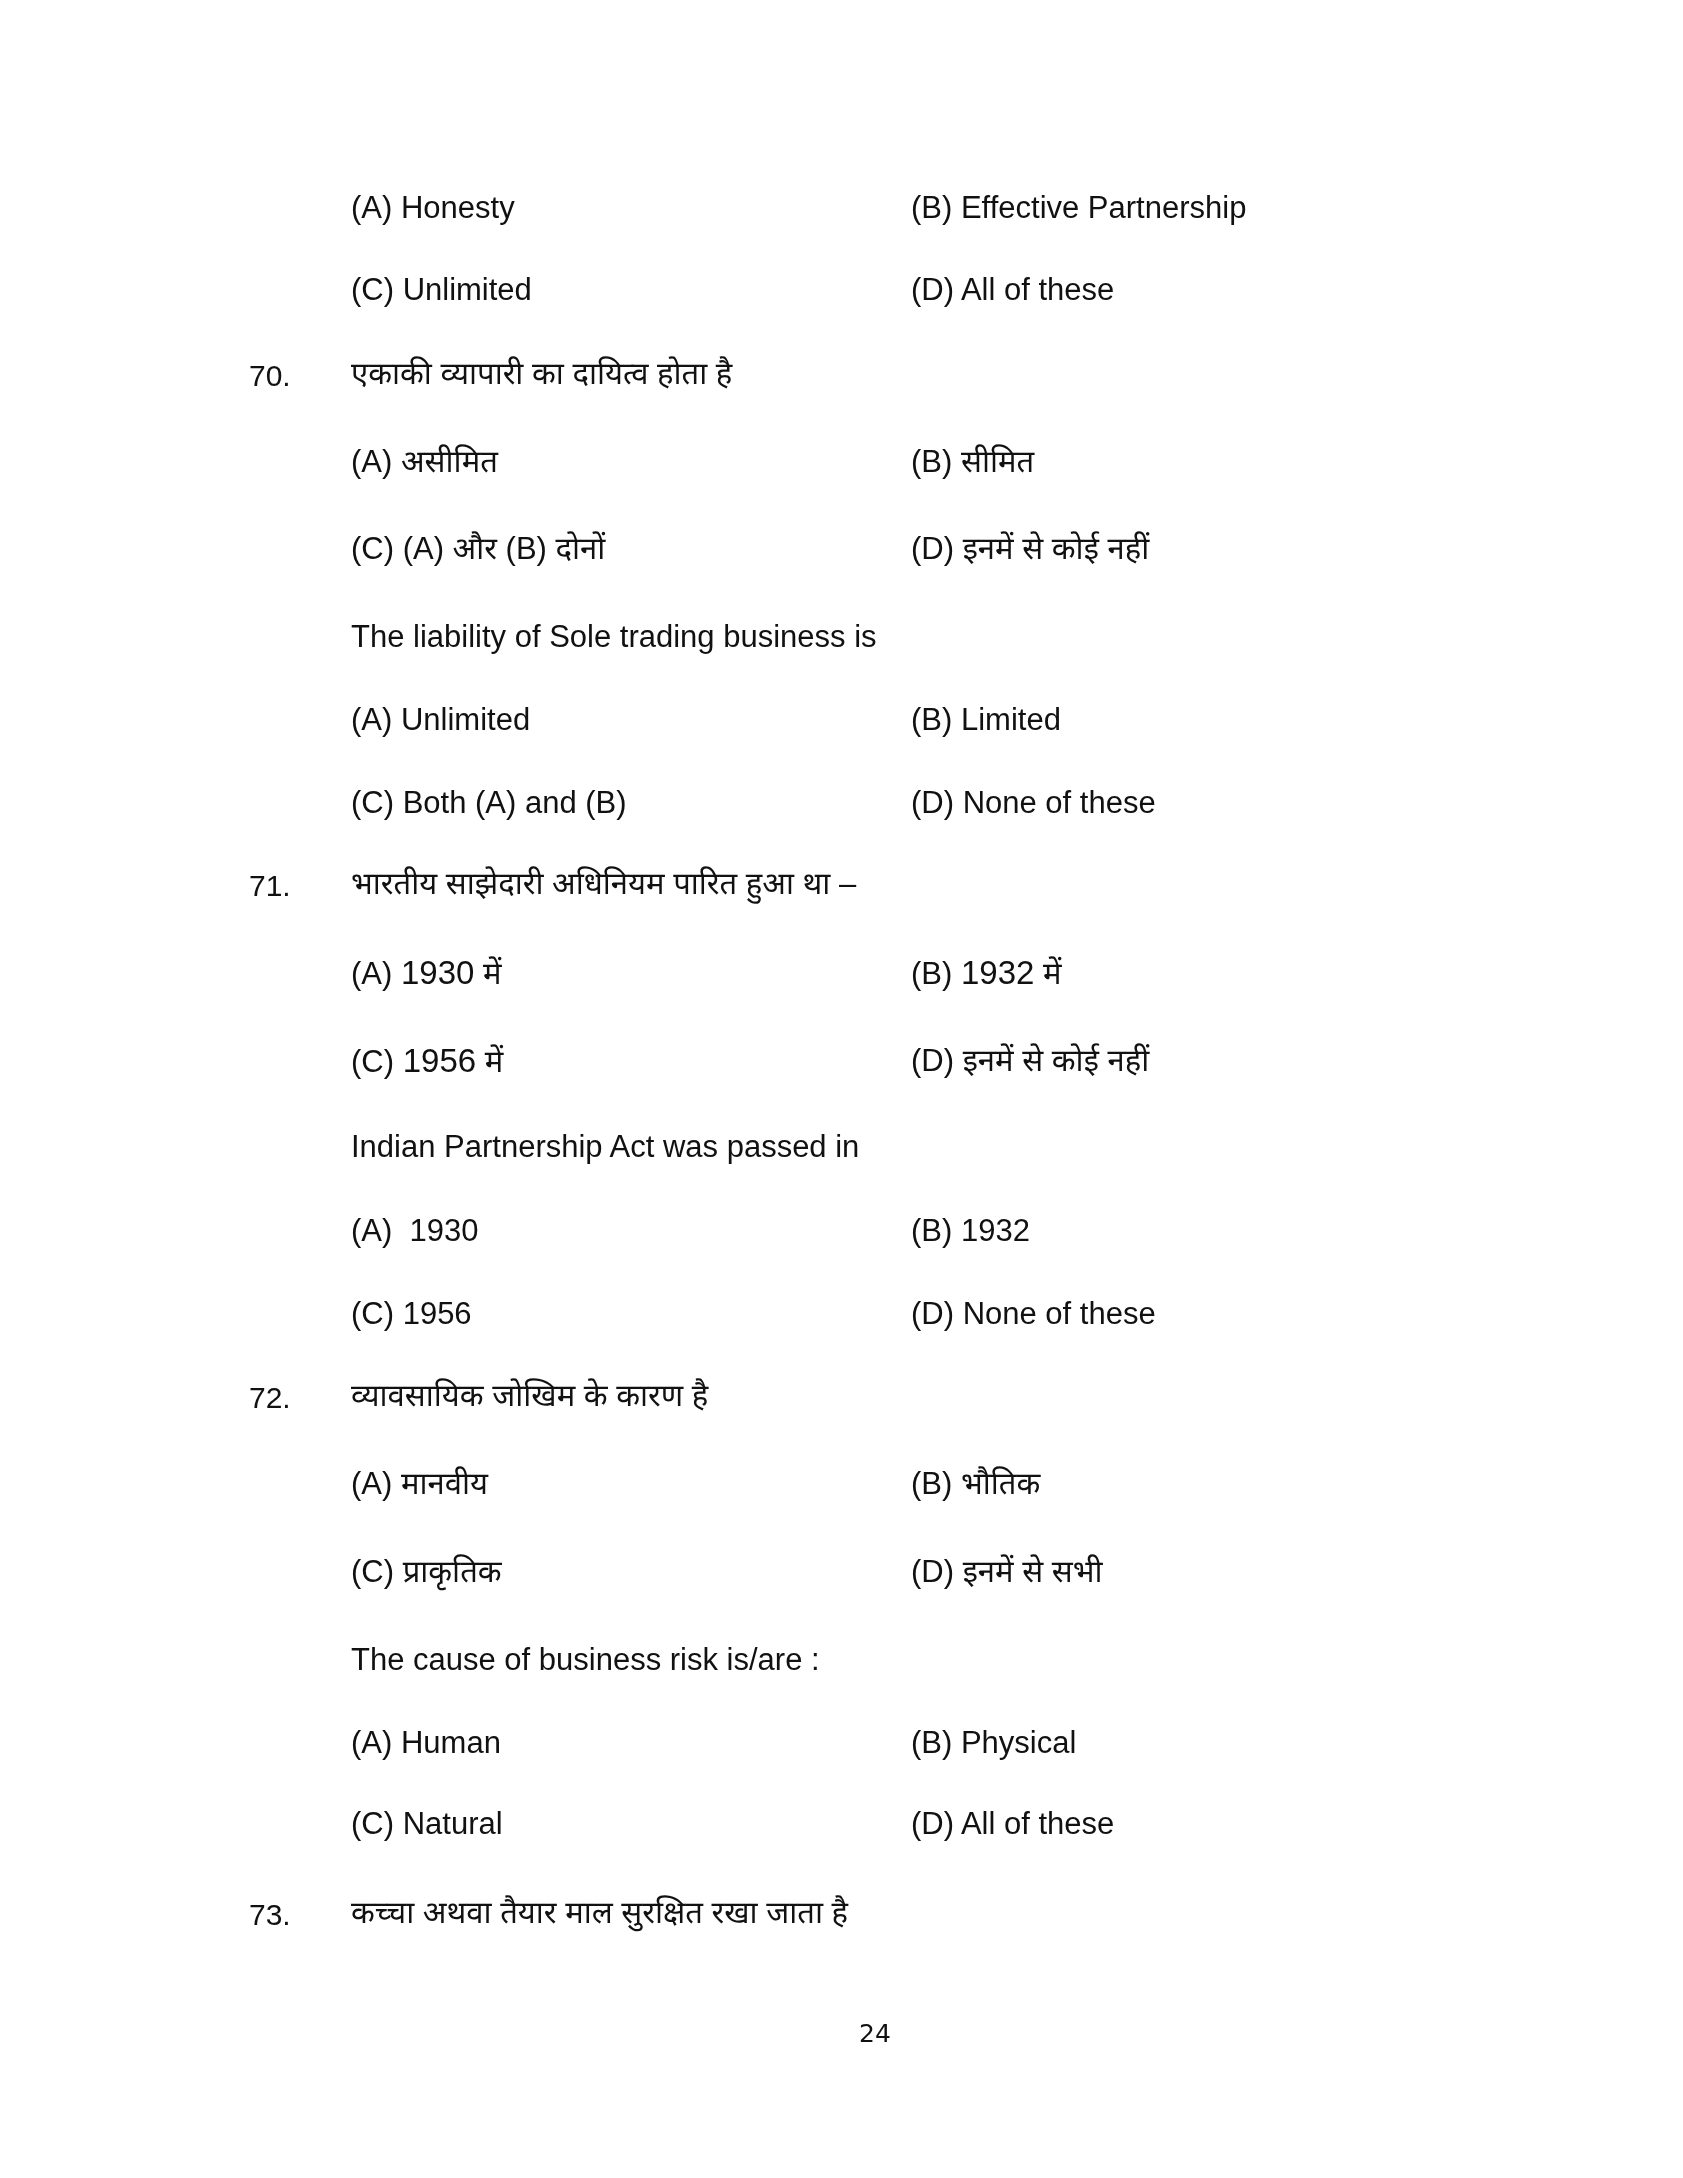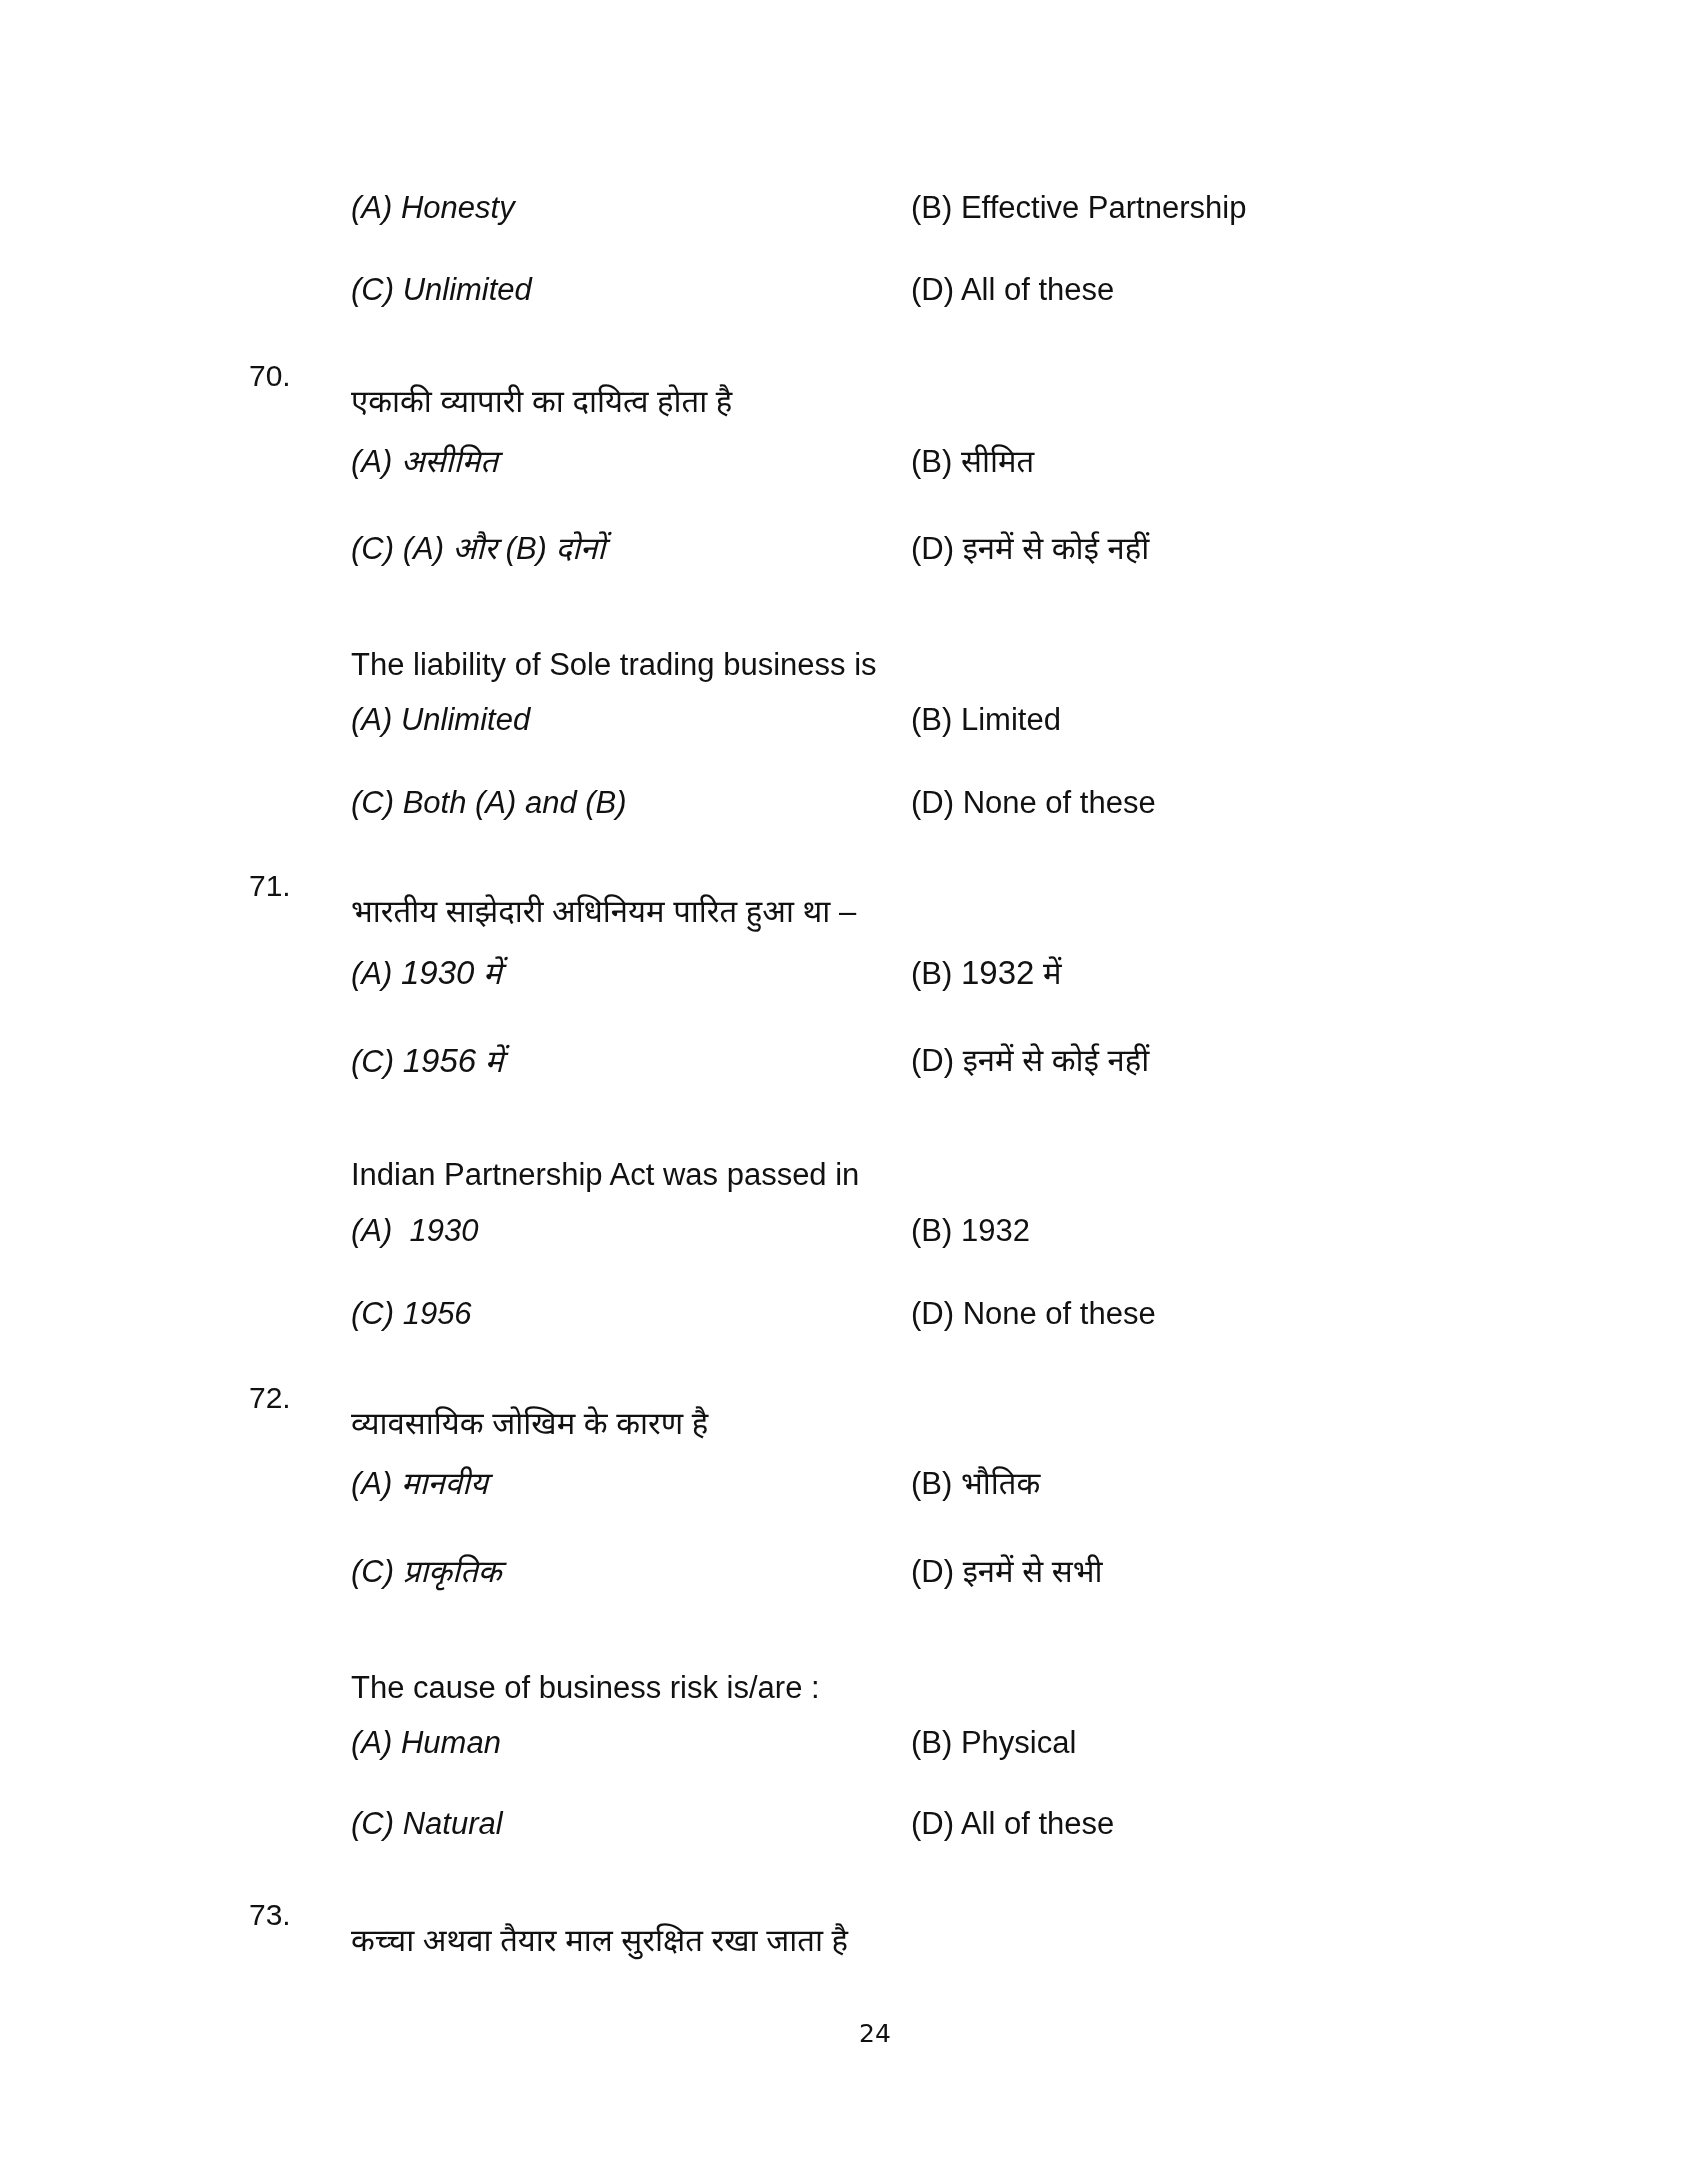--- a/index.html
+++ b/index.html
@@ -1,21 +1,21 @@
 <!DOCTYPE html>
 <html><head>
 <meta charset="utf-8">
 <style>
   html, body { margin: 0; padding: 0; background: #ffffff; }
   body { width: 1683px; height: 2178px; position: relative; overflow: hidden;
          font-family: "Liberation Sans", "DejaVu Sans", sans-serif; color: #111111; }
   .line { position: absolute; height: 44px; line-height: 44px; font-size: 31px; white-space: nowrap; }
   .qnum { left: 249px; font-size: 30px; }
-  .stem { left: 351px; margin-top: 28px; }
-  .optA { left: 351px; font-style: italic; }
+  .stem { left: 351px; }
+  .optA { left: 351px; }
   .optB { left: 911px; }
   .small-num { font-size: 33px; }
   .pagenum { position: absolute; left: 0; width: 1750px; text-align: center; top: 2016px;
              font-size: 25px; line-height: 36px; font-family: "DejaVu Sans", sans-serif; }
 </style>
 </head>
 <body>
 
 <div class="line optA" style="top:186px">(A) Honesty</div>
 <div class="line optB" style="top:186px">(B) Effective Partnership</div>

